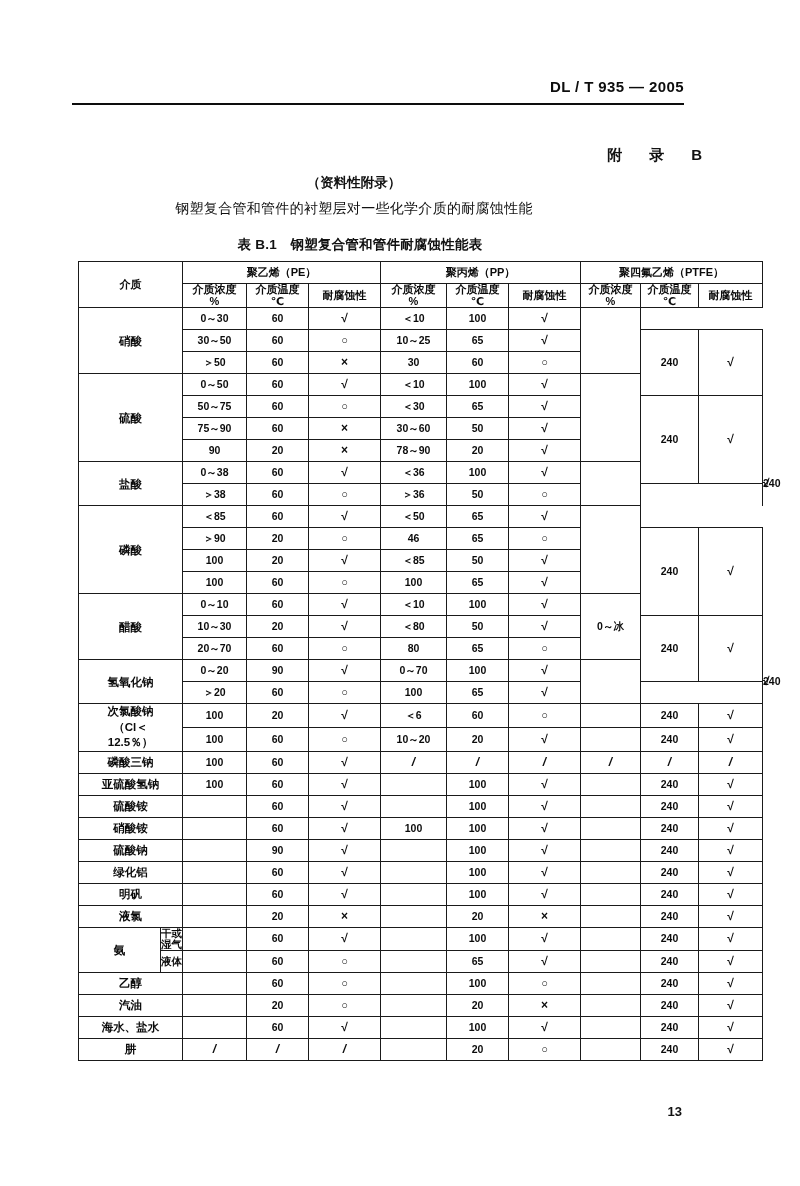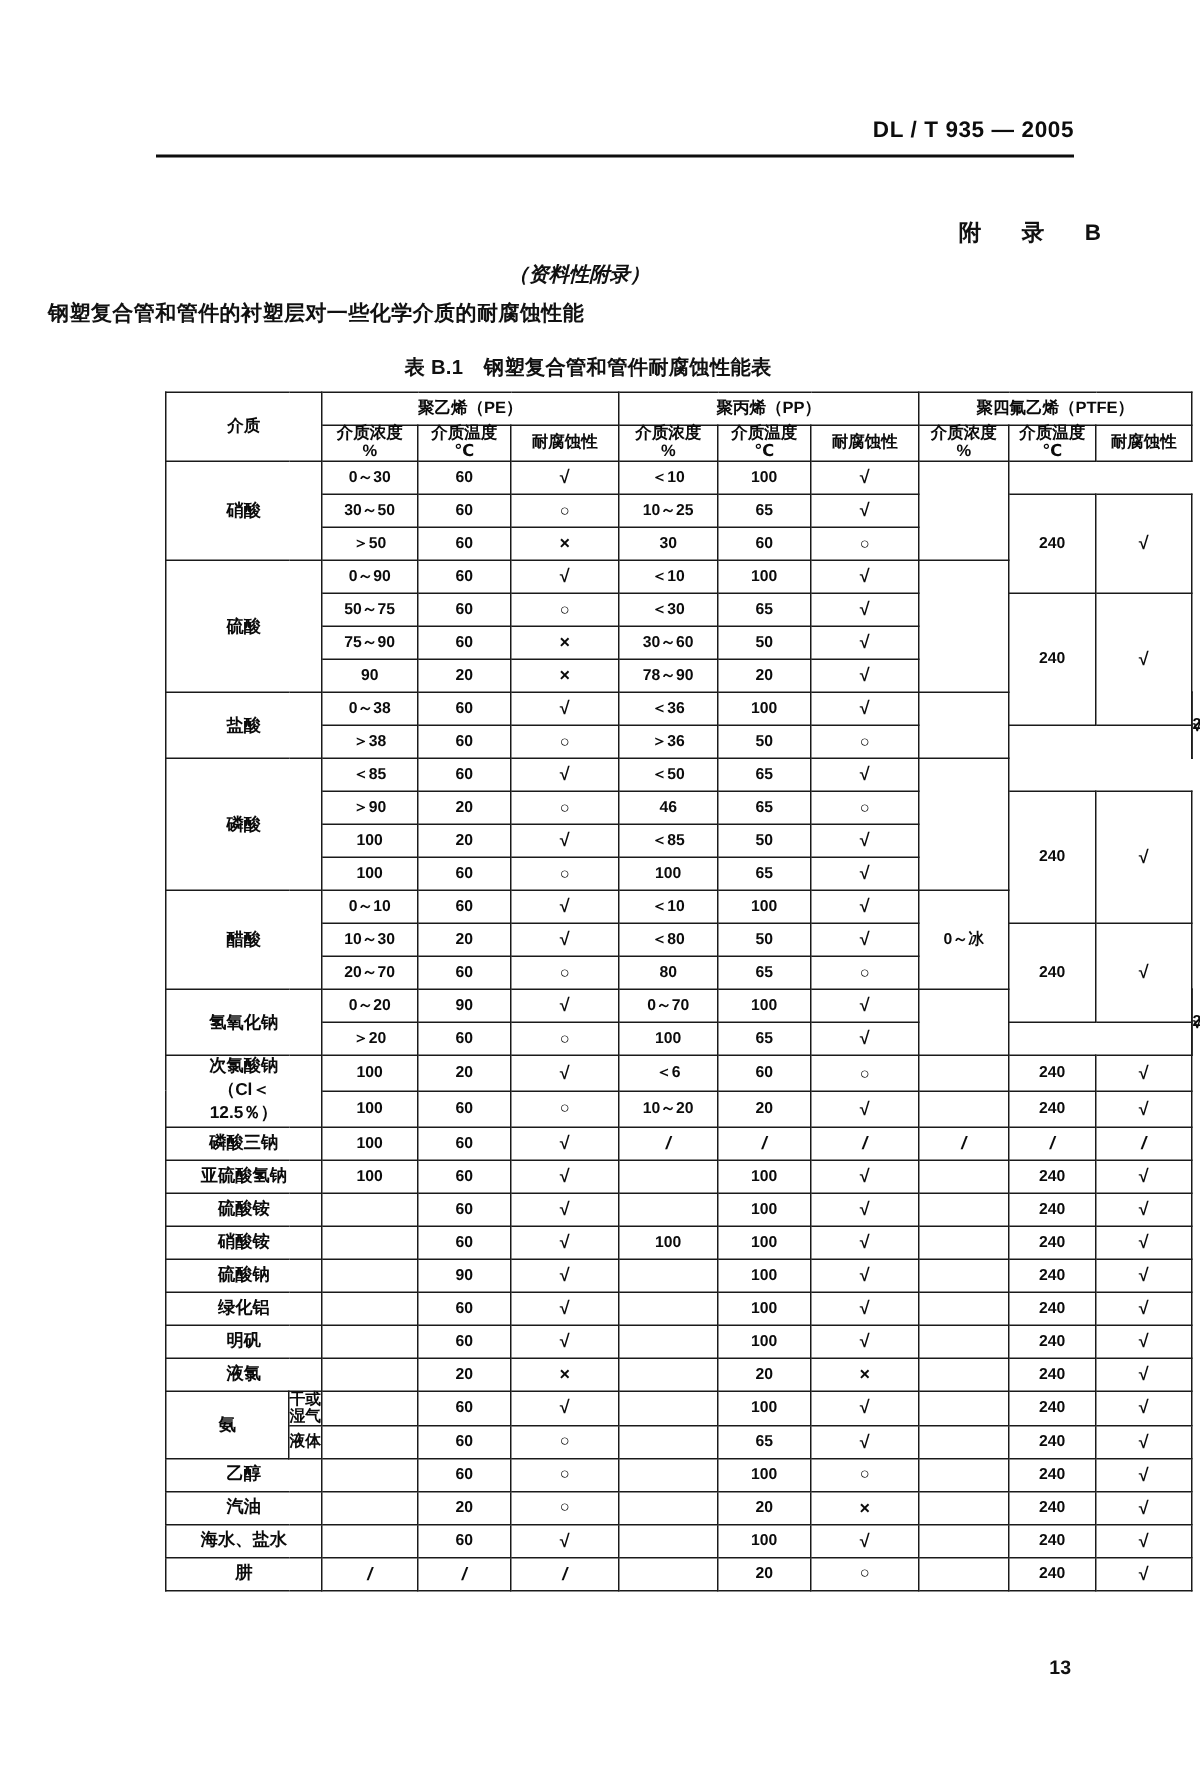--- a/index.html
+++ b/index.html
@@ -14,21 +14,20 @@
     font-family: "Liberation Serif", "DejaVu Serif", serif;
     color: #111111;
     overflow: hidden;
   }
   .page {
     position: absolute;
     left: 0; top: 0;
     width: 708px;
     height: 1186px;
     background: #fff;
-    margin-left: 32px;
   }
 
   
   .std-header {
     position: absolute;
     right: 24px;
     top: 78px;
     font-family: "Liberation Sans", "DejaVu Sans", sans-serif;
     font-weight: bold;
     font-size: 15px;
@@ -56,28 +55,28 @@
     letter-spacing: 6px;
   }
   .annex-sub {
     position: absolute;
     left: 0; right: 0;
     top: 174px;
     text-align: center;
     font-family: "Liberation Sans", "DejaVu Sans", sans-serif;
     font-weight: bold;
     font-size: 13.5px;
-    font-style: italic;
   }
   .annex-desc {
     position: absolute;
     left: 0; right: 0;
     top: 200px;
-    font-family: "Liberation Sans", "DejaVu Sans", sans-serif;
-    font-weight: bold;
+    text-align: center;
+    font-family: "Liberation Sans", "DejaVu Sans", sans-serif;
+    font-weight: normal;
     font-size: 14px;
     letter-spacing: 0.3px;
   }
   .table-caption {
     position: absolute;
     left: 12px; right: 0;
     top: 236px;
     text-align: center;
     font-family: "Liberation Sans", "DejaVu Sans", sans-serif;
     font-weight: bold;
@@ -215,21 +214,21 @@
           <tr>
             <td>＞50</td>
             <td>60</td>
             <td class="mark mark-cross"></td>
             <td>30</td>
             <td>60</td>
             <td class="mark mark-circle"></td>
           </tr>
           <tr>
             <td class="medium-cell" rowspan="4" colspan="2">硫酸</td>
-            <td>0～90</td>
+            <td>0～50</td>
             <td>60</td>
             <td class="mark mark-check"></td>
             <td>＜10</td>
             <td>100</td>
             <td class="mark mark-check"></td>
             <td rowspan="4"></td>
           </tr>
           <tr>
             <td>50～75</td>
             <td>60</td>

